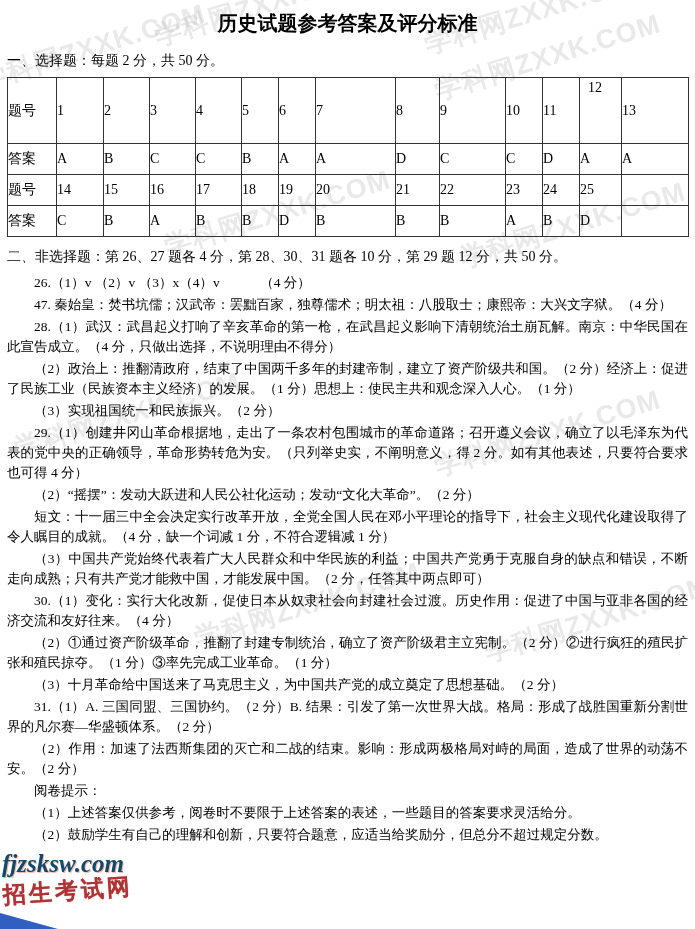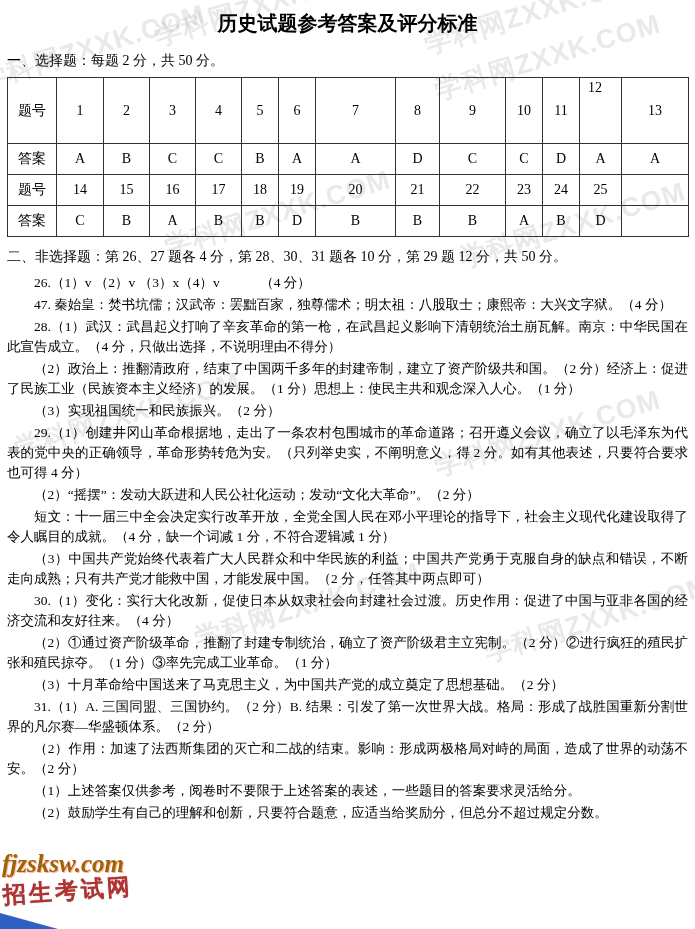--- a/index.html
+++ b/index.html
@@ -14,21 +14,21 @@
     font-family:"Liberation Sans","DejaVu Sans",sans-serif;
     font-size:27px; letter-spacing:1px; font-weight:bold;
     transform:rotate(-17deg); transform-origin:left top;
     opacity:0.33;
   }
   .page { position:relative; z-index:1; padding:8px 7px 0 7px; }
   .doc-title { text-align:center; font-size:20px; font-weight:bold; margin:2px 0 14px 0; }
   .sec-heading { font-size:14px; line-height:20px; margin:4px 0 6px 0; }
   table.answers { border-collapse:collapse; width:681px; table-layout:fixed; margin:4px 0 10px 0; }
   table.answers td {
-    border:1px solid #333; text-align:center; vertical-align:middle;
+    border:1px solid #333; vertical-align:middle;
     font-size:14px; height:31px; overflow:hidden;
   }
   table.answers tr:first-child td { height:66px; }
   table.answers tr:first-child td.top-align { vertical-align:top; text-align:left; padding:2px 0 0 8px; }
   .answers-body .para {
     font-size:13.5px; line-height:20px; text-align:justify;
     text-indent:2em; margin:2px 0;font-family:Liberation Serif, serif;
   }
   .stamp { position:absolute; left:2px; top:850px; z-index:2; }
   .stamp-line1 {
@@ -162,22 +162,23 @@
       <p class="para">（3）实现祖国统一和民族振兴。（2 分）</p>
       <p class="para">29.（1）创建井冈山革命根据地，走出了一条农村包围城市的革命道路；召开遵义会议，确立了以毛泽东为代表的党中央的正确领导，革命形势转危为安。（只列举史实，不阐明意义，得 2 分。如有其他表述，只要符合要求也可得 4 分）</p>
       <p class="para">（2）“摇摆”：发动大跃进和人民公社化运动；发动“文化大革命”。（2 分）</p>
       <p class="para">短文：十一届三中全会决定实行改革开放，全党全国人民在邓小平理论的指导下，社会主义现代化建设取得了令人瞩目的成就。（4 分，缺一个词减 1 分，不符合逻辑减 1 分）</p>
       <p class="para">（3）中国共产党始终代表着广大人民群众和中华民族的利益；中国共产党勇于克服自身的缺点和错误，不断走向成熟；只有共产党才能救中国，才能发展中国。（2 分，任答其中两点即可）</p>
       <p class="para">30.（1）变化：实行大化改新，促使日本从奴隶社会向封建社会过渡。历史作用：促进了中国与亚非各国的经济交流和友好往来。（4 分）</p>
       <p class="para">（2）①通过资产阶级革命，推翻了封建专制统治，确立了资产阶级君主立宪制。（2 分）②进行疯狂的殖民扩张和殖民掠夺。（1 分）③率先完成工业革命。（1 分）</p>
       <p class="para">（3）十月革命给中国送来了马克思主义，为中国共产党的成立奠定了思想基础。（2 分）</p>
       <p class="para">31.（1）A. 三国同盟、三国协约。（2 分）B. 结果：引发了第一次世界大战。格局：形成了战胜国重新分割世界的凡尔赛—华盛顿体系。（2 分）</p>
       <p class="para">（2）作用：加速了法西斯集团的灭亡和二战的结束。影响：形成两极格局对峙的局面，造成了世界的动荡不安。（2 分）</p>
+      <p class="para">阅卷提示：</p>
       <p class="para">（1）上述答案仅供参考，阅卷时不要限于上述答案的表述，一些题目的答案要求灵活给分。</p>
       <p class="para">（2）鼓励学生有自己的理解和创新，只要符合题意，应适当给奖励分，但总分不超过规定分数。</p>
     </div>
 </div>
 
 <div class="stamp">
-  <div class="stamp-line1" style="color: #a16207;">fjzsksw.com</div>
+  <div class="stamp-line1" style="color: #0c4a6e;">fjzsksw.com</div>
   <div class="stamp-line2" style="color: rgb(176, 50, 50);">招生考试网</div>
 </div>
 <div class="corner-shape"></div>
 
 </body></html>

